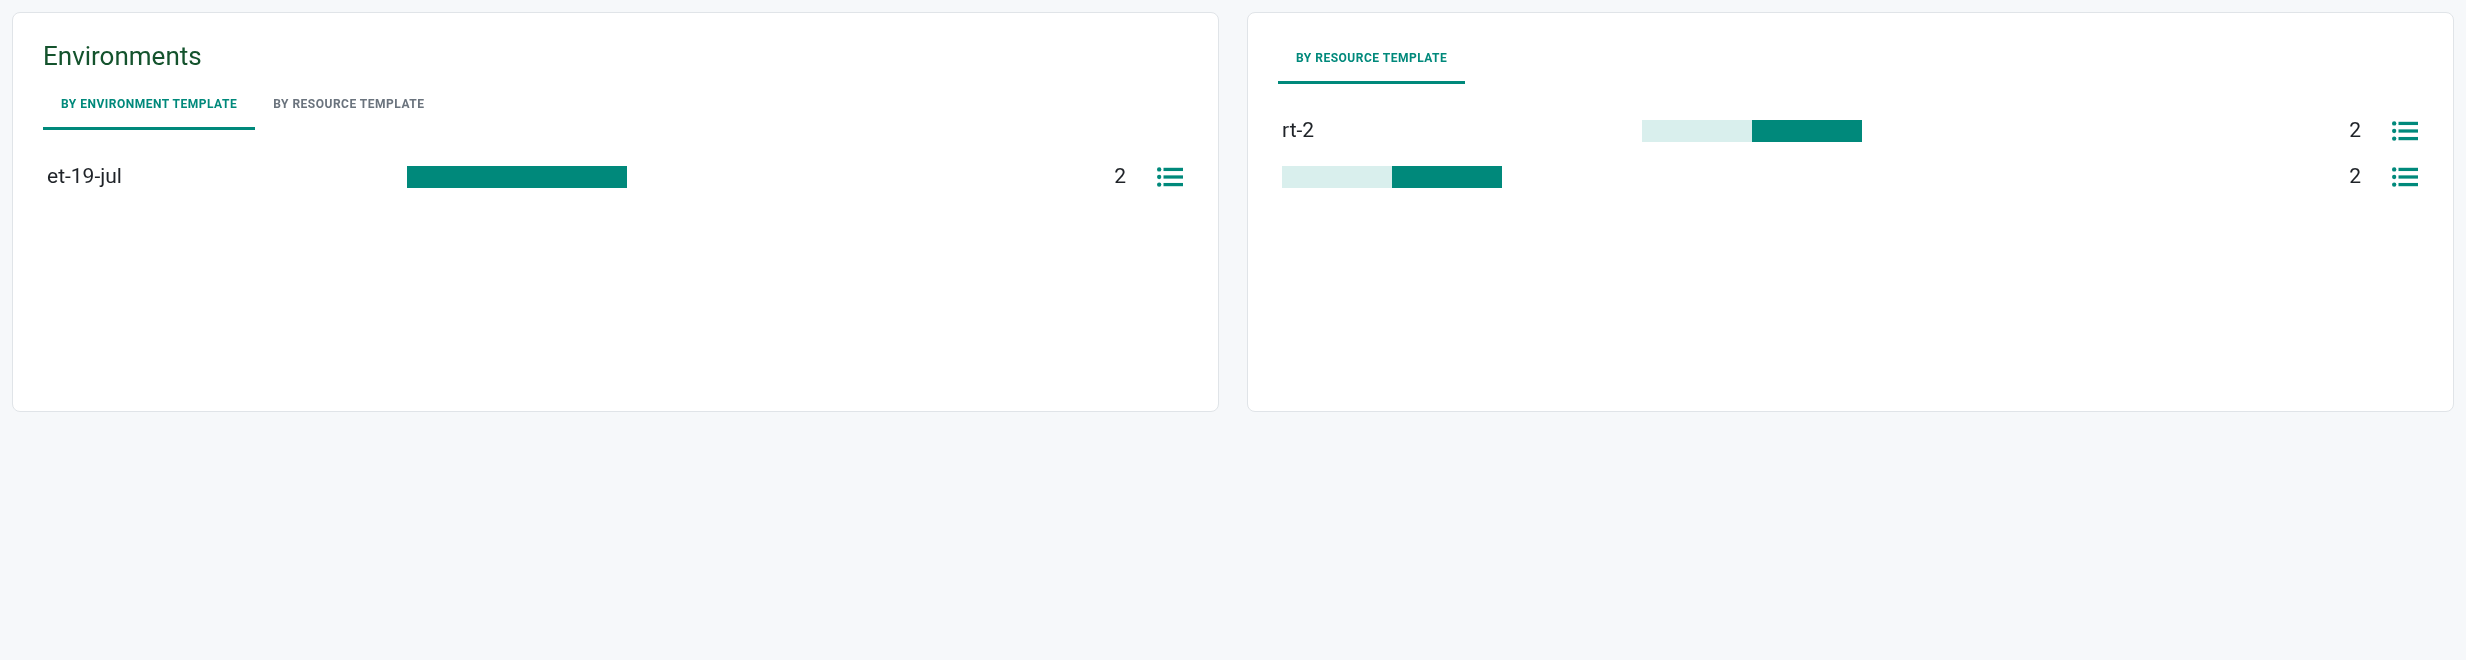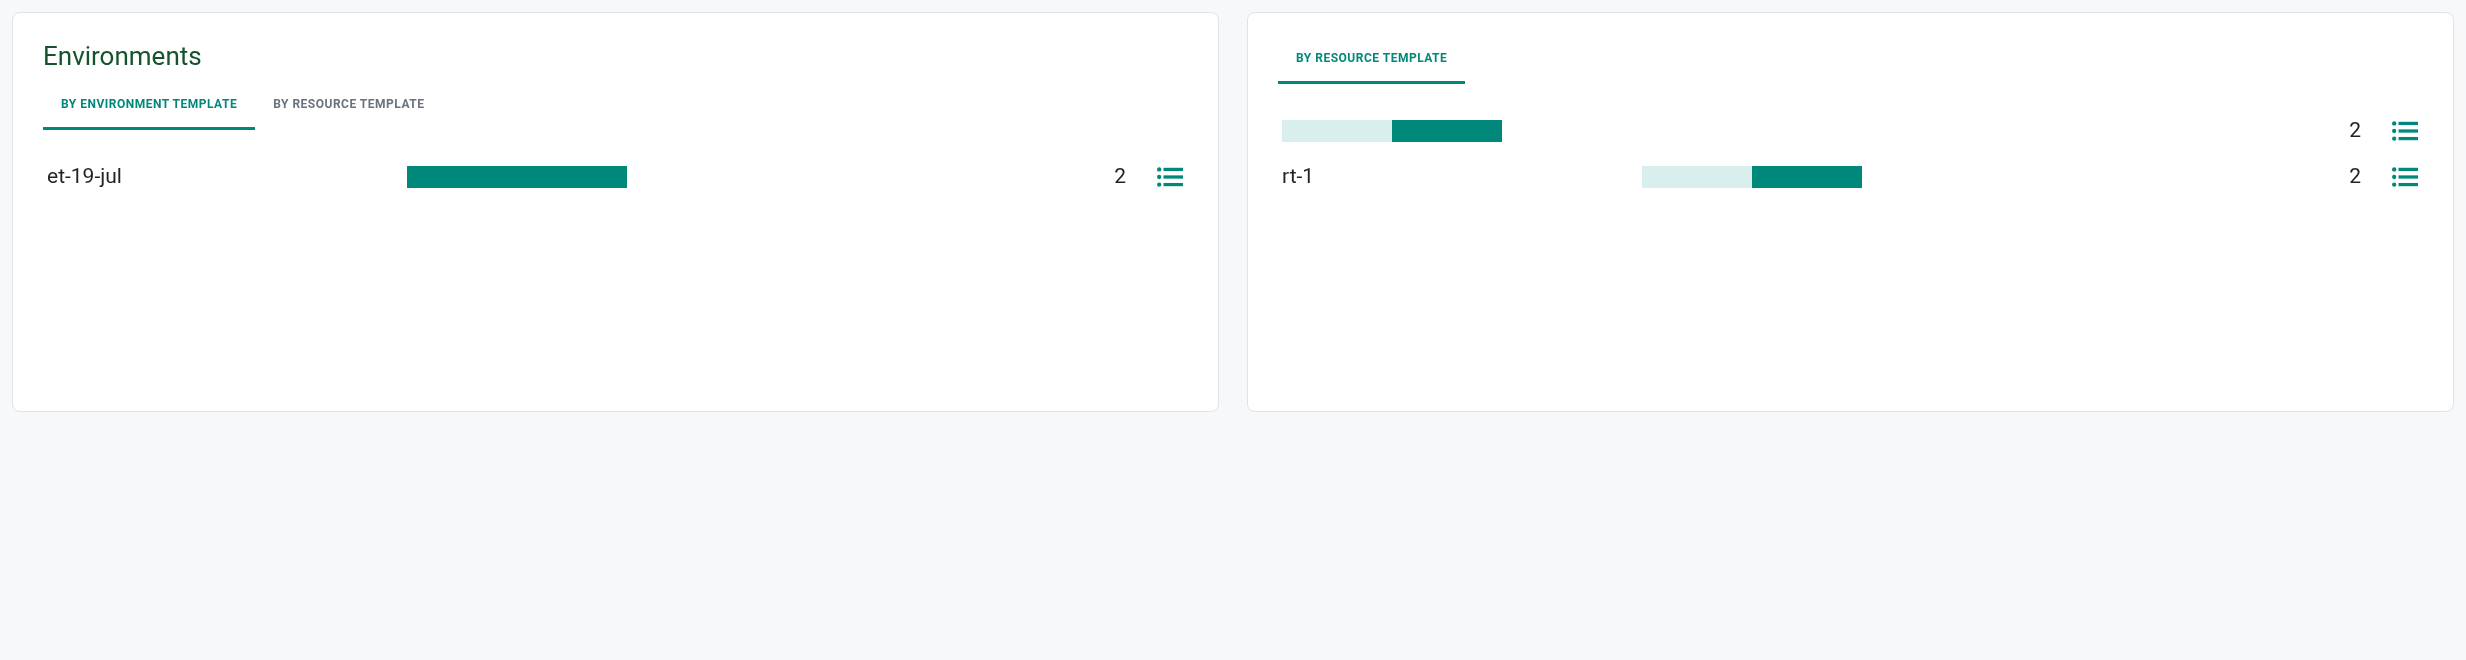--- a/index.html
+++ b/index.html
@@ -128,37 +128,37 @@
     </div>
   </div>
 </div>
 
 <div class="card">
   <div class="tabs">
     <div class="tab active">BY RESOURCE TEMPLATE</div>
   </div>
   <div>
     <div class="row">
+      <div class="row-label">rt-2</div>
       <div class="bar-track has-bg">
         <div class="bar-fill" style="width:50%"></div>
       </div>
       <div class="row-count">2</div>
       <div class="list-icon">
         <svg viewBox="0 0 24 20" fill="currentColor">
           <circle cx="2" cy="3" r="2"></circle>
             <rect x="6" y="1.5" width="18" height="3"></rect>
           <circle cx="2" cy="10" r="2"></circle>
             <rect x="6" y="8.5" width="18" height="3"></rect>
           <circle cx="2" cy="17" r="2"></circle>
             <rect x="6" y="15.5" width="18" height="3"></rect>
         </svg>
       </div>
     </div>
     <div class="row">
-      <div class="row-label">rt-1</div>
       <div class="bar-track has-bg">
         <div class="bar-fill" style="width:50%"></div>
       </div>
       <div class="row-count">2</div>
       <div class="list-icon">
         <svg viewBox="0 0 24 20" fill="currentColor">
           <circle cx="2" cy="3" r="2"></circle>
             <rect x="6" y="1.5" width="18" height="3"></rect>
           <circle cx="2" cy="10" r="2"></circle>
             <rect x="6" y="8.5" width="18" height="3"></rect>

